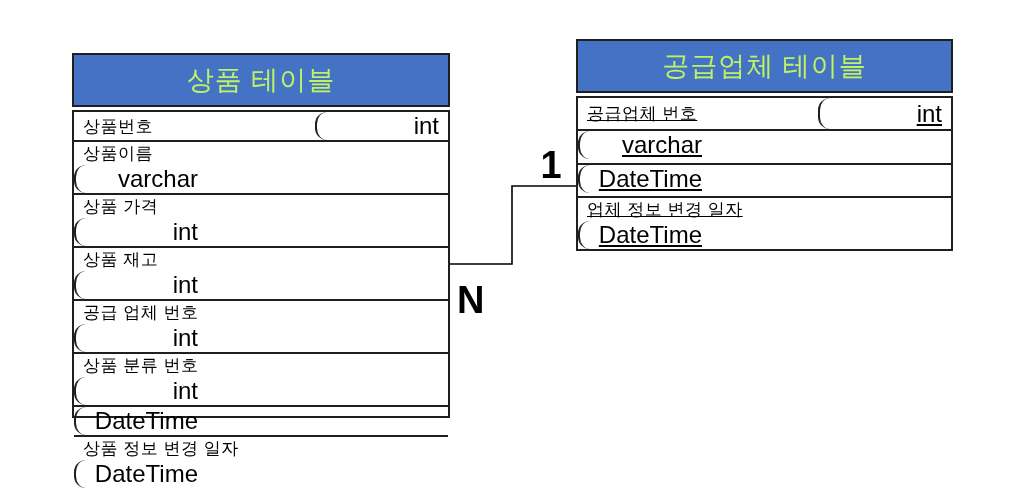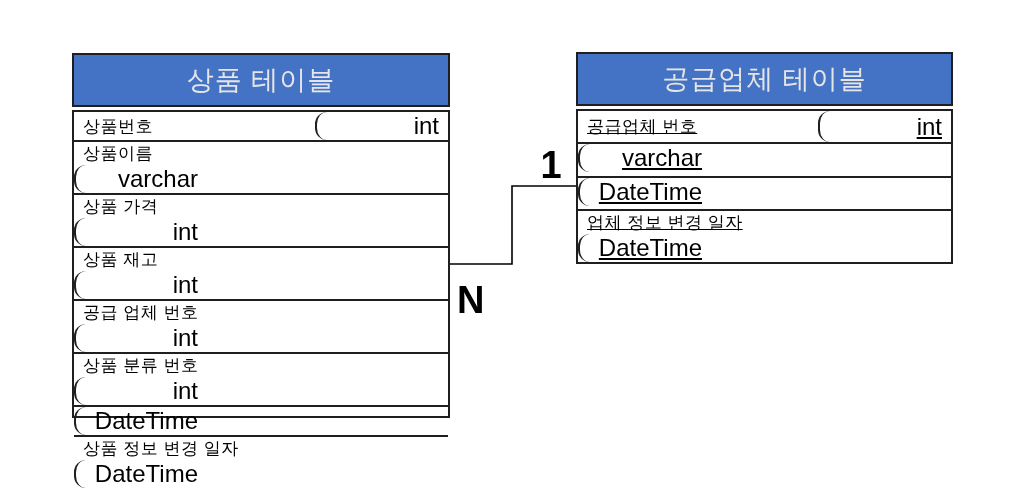--- a/index.html
+++ b/index.html
@@ -13,21 +13,21 @@
     width: 1032px;
     height: 492px;
     background: #ffffff;
     overflow: hidden;
   }
   .erd-table { position: absolute; }
   .erd-header {
     height: 54px;
     background: #4472C4;
     border: 2px solid #1F1F1F;
-    color: #e5e5e5;
+    color: #bef264;
     font-size: 27px;
     letter-spacing: 1px;
     display: flex;
     align-items: center;
     justify-content: center;
   }
   .erd-body {
     margin-top: 3px;
     border: 2px solid #1F1F1F;
     display: flex;
@@ -56,21 +56,21 @@
     display: flex;
     align-items: center;
     justify-content: flex-end;
     padding-right: 9px;
     font-size: 24px;
     white-space: nowrap;
     border-radius: 12px;
   }
   #table-product { left: 72px;  top: 53px; width: 378px; }
   #table-product .erd-body { height: 308px; }
-  #table-supplier { left: 576px; top: 52px; width: 377px; }
+  #table-supplier { left: 576px; top: 39px; width: 377px; }
   #table-supplier .erd-body { height: 155px; text-decoration: underline; }
   .relationship-svg {
     position: absolute;
     left: 0; top: 0;
     width: 1032px; height: 492px;
     pointer-events: none;
   }
   .cardinality {
     position: absolute;
     font-weight: bold;

